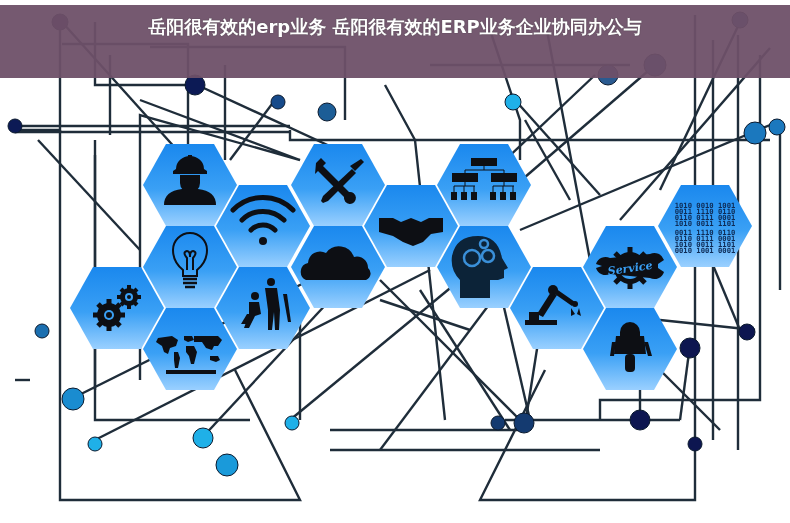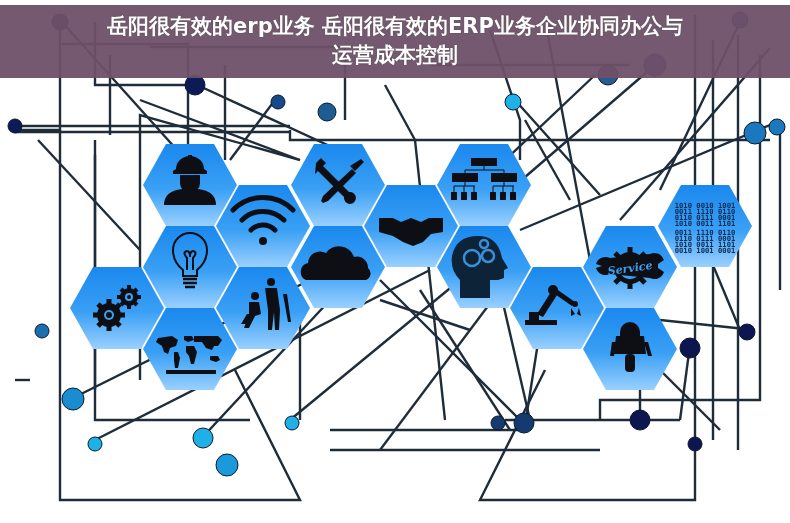--- a/index.html
+++ b/index.html
@@ -1,19 +1,19 @@
 <!DOCTYPE html>
 <html><head>
 <meta charset="utf-8">
 <style>
   html, body { margin: 0; padding: 0; }
   body { width: 790px; height: 523px; position: relative; overflow: hidden; background: #ffffff; font-family: "DejaVu Sans", sans-serif; }
   #scene { position: absolute; left: 0; top: 0; width: 790px; height: 523px; }
   .banner { position: absolute; left: 0; top: 5px; width: 790px; height: 73px; background: rgba(110, 80, 104, 0.95); }
-  .title { position: absolute; left: 0; top: 12px; width: 790px; text-align: center; color: #ffffff; font-family: "DejaVu Sans", sans-serif; font-weight: bold; font-size: 21px; line-height: 29px; letter-spacing: 0px; text-shadow: 0 0 1px #333; }
+  .title { position: absolute; left: 0; top: 12px; width: 790px; text-align: center; color: #ffffff; font-family: "DejaVu Sans", sans-serif; font-weight: bold; font-size: 18px; line-height: 29px; letter-spacing: 0px; text-shadow: 0 0 1px #333; }
   .title span { display: block; }
 </style>
 </head>
 <body>
 
 <svg id="scene" width="790" height="523" viewBox="0 0 790 523" xmlns="http://www.w3.org/2000/svg">
   <defs>
     <linearGradient id="hexg" x1="0" y1="0" x2="0" y2="1">
       <stop offset="0" stop-color="#1a88ee"></stop>
       <stop offset="0.55" stop-color="#3aa0f5"></stop>
@@ -261,14 +261,13 @@
     <circle cx="640" cy="420" r="10" fill="#0d1650"></circle>
     <circle cx="690" cy="348" r="10" fill="#0d1650"></circle>
     <circle cx="747" cy="332" r="8" fill="#0d1650"></circle>
     <circle cx="695" cy="444" r="7" fill="#0d1650"></circle>
   </g>
 </svg>
 
 <div class="banner"></div>
 <div class="title">
   <span>岳阳很有效的erp业务 岳阳很有效的ERP业务企业协同办公与</span>
-  <span>运营成本控制</span>
 </div>
 
 </body></html>

